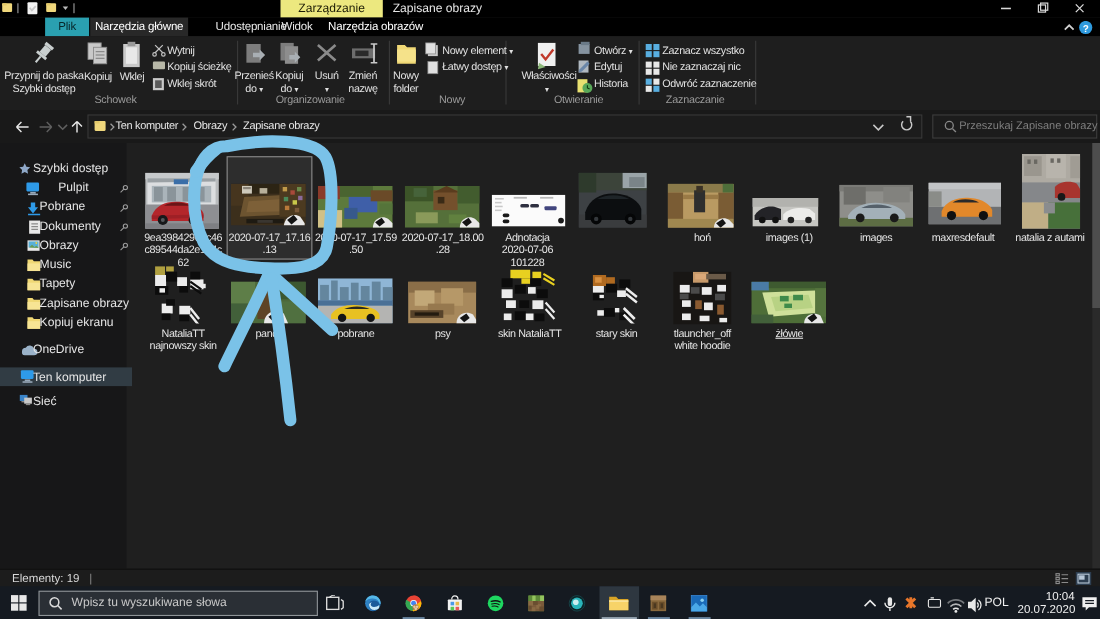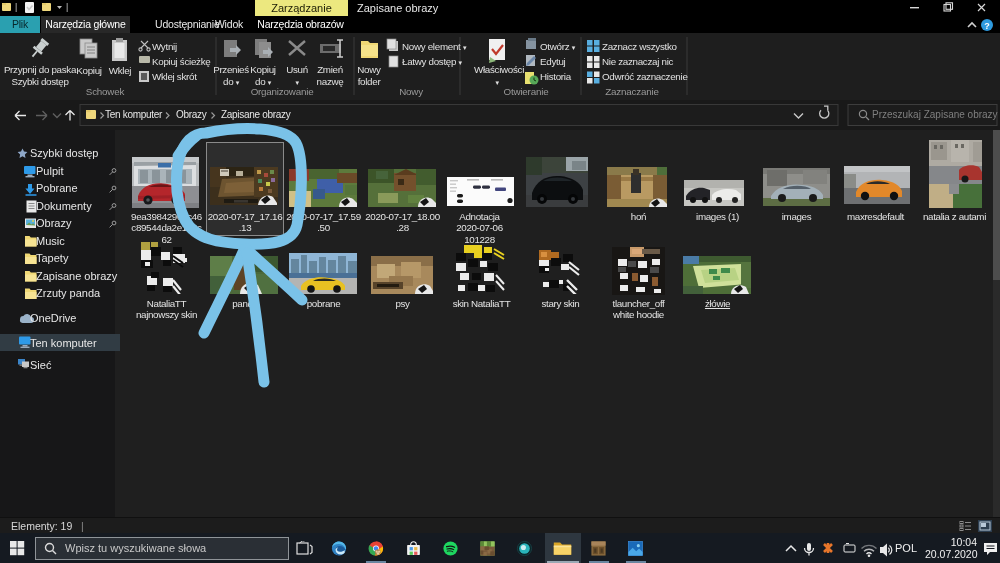--- a/index.html
+++ b/index.html
@@ -3,21 +3,21 @@
 <meta charset="utf-8">
 <style>
 * { margin:0; padding:0; box-sizing:border-box; }
 html,body { width:1000px; height:563px; overflow:hidden; background:#1f1f1f;
   font-family:"Liberation Sans", sans-serif; }
 .abs { position:absolute; }
 #stage { position:relative; width:1000px; height:563px; }
 
 #titlebar { position:absolute; left:0; top:0; width:1000px; height:16px; background:#000; }
 #tabrow { position:absolute; left:0; top:16px; width:1000px; height:17px; background:#000; }
-.tab { position:absolute; top:0; height:17px; line-height:17px; color:#e8e8e8; font-size:10.5px; letter-spacing:-0.2px; text-align:center; }
+.tab { position:absolute; top:0; height:17px; line-height:17px; color:#e8e8e8; font-size:10.5px; letter-spacing:-0.2px; text-align:center;margin-left:41px; }
 #ribbon { position:absolute; left:0; top:33px; width:1000px; height:67px; background:#1e1e1e; color:#dcdcdc; }
 #addr { position:absolute; left:0; top:100px; width:1000px; height:30px; background:#191919; }
 #main { position:absolute; left:0; top:130px; width:1000px; height:387px; background:#1f1f1f; }
 #statusbar { position:absolute; left:0; top:517px; width:1000px; height:16px; background:#1c1c1c; border-top:1px solid #101010; }
 #taskbar { position:absolute; left:0; top:533px; width:1000px; height:30px; background:#151a21; }
 .txt { color:#e6e6e6; font-size:11px; }
 .cap { position:absolute; color:#e4e4e4; font-size:9.8px; letter-spacing:-0.35px; line-height:11.5px; text-align:center; white-space:nowrap; }
 </style>
 </head>
 <body>
@@ -281,28 +281,28 @@
           <path d="M112.6 41.9 l-3 3"></path>
         <circle cx="114" cy="58" r="1.9"></circle>
           <path d="M112.6 59.4 l-3 3"></path>
         <circle cx="114" cy="75.5" r="1.9"></circle>
           <path d="M112.6 76.9 l-3 3"></path>
         <circle cx="114" cy="93" r="1.9"></circle>
           <path d="M112.6 94.4 l-3 3"></path>
       </g>
     </svg>
     <div class="abs txt" style="left:30px;top:16.5px;">Szybki dostęp</div>
-    <div class="abs txt" style="left:36px;top:34.5px;">Pulpit</div>
+    <div class="abs txt" style="left:36px;top:34.5px;padding-left:17px;">Pulpit</div>
     <div class="abs txt" style="left:36px;top:52px;">Pobrane</div>
     <div class="abs txt" style="left:36px;top:69.5px;">Dokumenty</div>
     <div class="abs txt" style="left:36px;top:87px;">Obrazy</div>
     <div class="abs txt" style="left:36px;top:104.5px;">Music</div>
     <div class="abs txt" style="left:36px;top:122px;">Tapety</div>
     <div class="abs txt" style="left:36px;top:139.5px;">Zapisane obrazy</div>
-    <div class="abs txt" style="left:36px;top:157px;">Zrzuty panda</div>
+    <div class="abs txt" style="left:36px;top:157px;">Kopiuj ekranu</div>
     <div class="abs txt" style="left:30px;top:181.5px;">OneDrive</div>
     <div class="abs txt" style="left:30px;top:206.5px;">Ten komputer</div>
     <div class="abs txt" style="left:30px;top:229px;">Sieć</div>
 
     <div class="abs" style="left:206px;top:12px;width:78px;height:94px;background:#2d2d2d;border:1px solid #8a8a8a;"></div>
 
     <div id="thumbs">
 
       <svg class="abs" style="left:132px;top:27px" width="67" height="51" viewBox="0 0 67 51">
         <rect width="67" height="51" fill="#b9bcbe"></rect>

